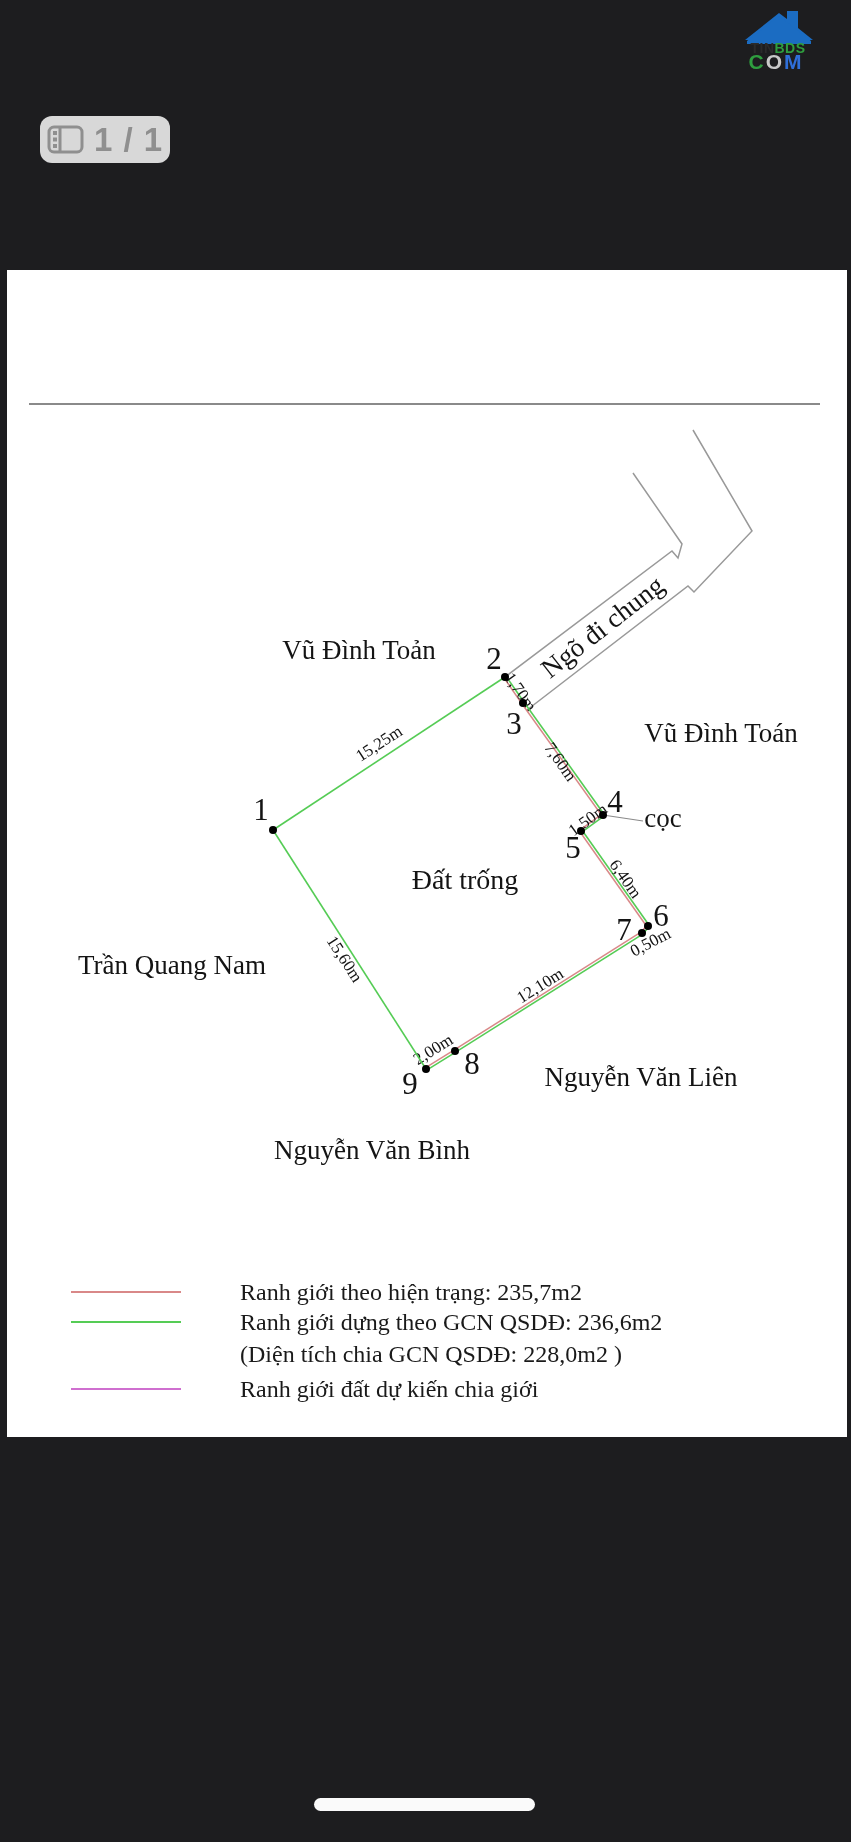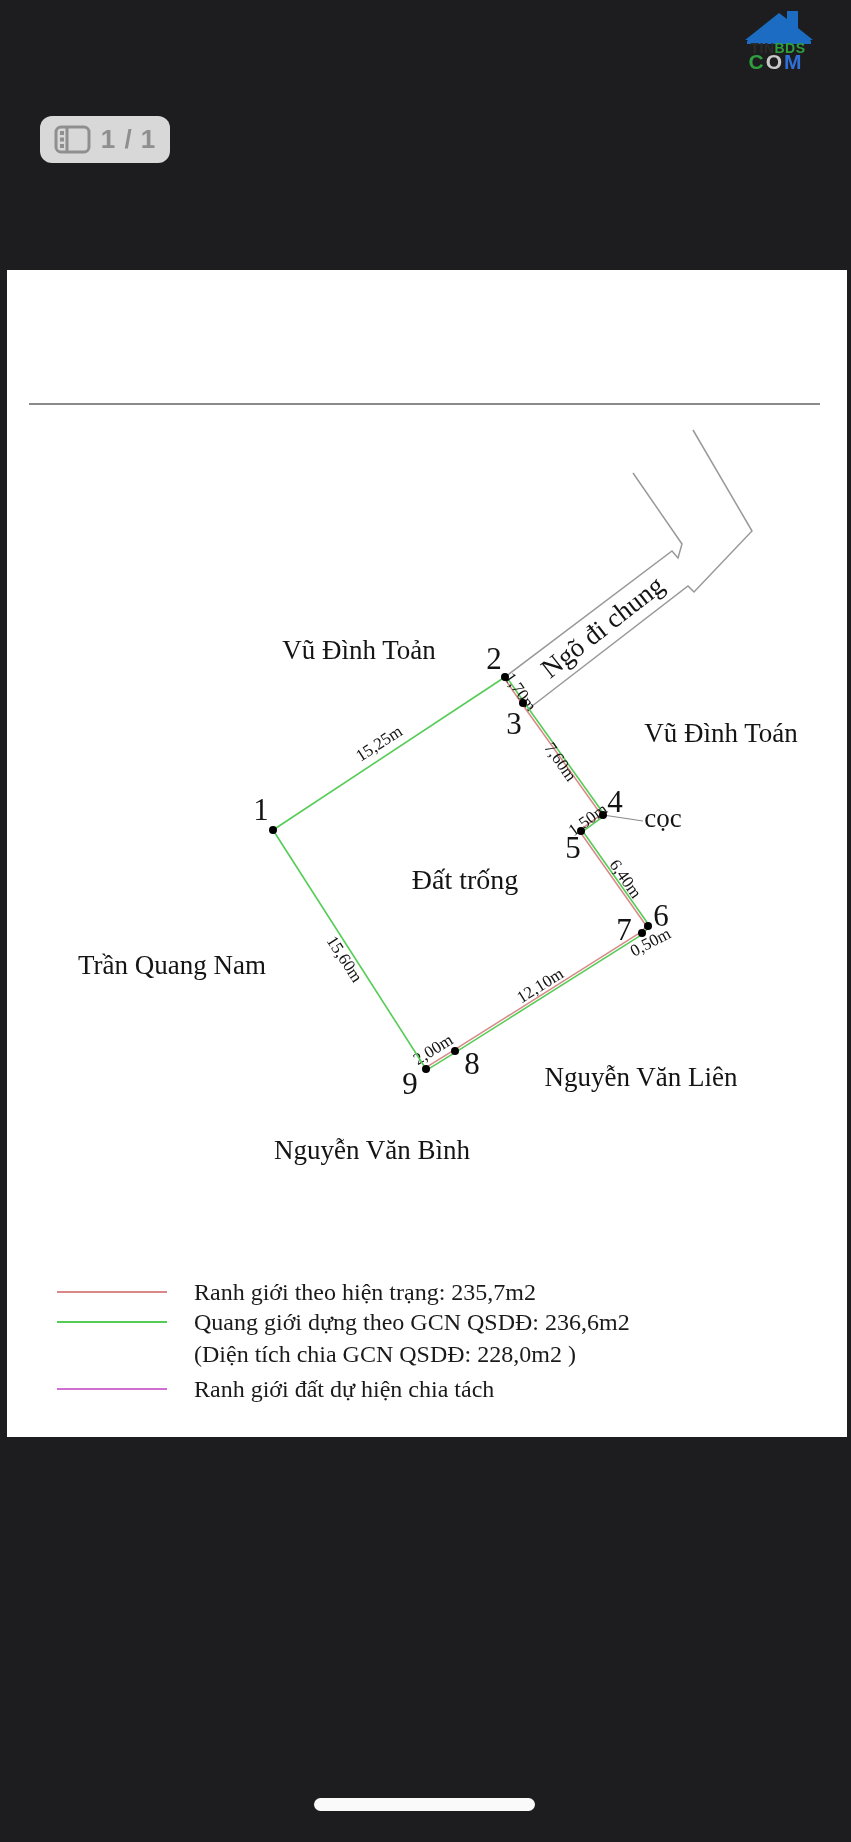--- a/index.html
+++ b/index.html
@@ -16,39 +16,39 @@
   .logo text{font-family:"Liberation Sans",sans-serif;font-weight:bold;}
 
   
   .pager{
     position:absolute;left:40px;top:116px;
     width:130px;height:47px;
     background:#d8d8d8;border-radius:12px;
     display:flex;align-items:center;justify-content:center;gap:10px;
     color:#8f8f8f;
   }
-  .pager .pager-label{font-size:26px;font-weight:bold;letter-spacing:1px;}
+  .pager .pager-label{font-size:33px;font-weight:bold;letter-spacing:1px;}
 
   
   .page{
     position:absolute;left:7px;top:270px;
     width:840px;height:1167px;
     background:#ffffff;
   }
   .page svg{position:absolute;left:0;top:0;}
   svg.diagram text{font-family:"Liberation Serif", serif;fill:#141414;}
   svg.diagram .name{font-size:27px;}
   svg.diagram .area{font-size:28px;}
   svg.diagram .pt{font-size:31px;}
   svg.diagram .meas{font-size:17px;}
 
   
   .legend-row{
-    position:absolute;left:50px;height:28px;
-    display:flex;align-items:center;white-space:nowrap;
+    position:absolute;left:64px;height:28px;
+    display:flex;align-items:center;white-space:nowrap;gap:32px;
   }
   .legend-swatch{width:110px;height:2px;margin-right:27px;flex:none;background:transparent;}
   .legend-text{font-family:"Liberation Serif", serif;font-size:24px;color:#1a1a1a;}
 
   
   .home-indicator{
     position:absolute;left:314px;top:1798px;
     width:221px;height:13px;border-radius:7px;
     background:#fafafa;
   }
@@ -134,25 +134,25 @@
       <text x="634" y="816" class="name" text-anchor="middle">Nguyễn Văn Liên</text>
       <text x="365" y="889" class="name" text-anchor="middle">Nguyễn Văn Bình</text>
     </svg>
 
   <div class="legend-row" style="top:1008px">
     <span class="legend-swatch" style="background: rgb(217, 136, 136);"></span>
     <span class="legend-text">Ranh giới theo hiện trạng: 235,7m2</span>
   </div>
   <div class="legend-row" style="top:1038px">
     <span class="legend-swatch" style="background: rgb(85, 204, 85);"></span>
-    <span class="legend-text">Quang giới dựng theo GCN QSDĐ: 236,6m2</span>
+    <span class="legend-text">Ranh giới dựng theo GCN QSDĐ: 236,6m2</span>
   </div>
   <div class="legend-row" style="top:1070px">
     <span class="legend-swatch"></span>
     <span class="legend-text">(Diện tích chia GCN QSDĐ: 228,0m2 )</span>
   </div>
   <div class="legend-row" style="top:1105px">
     <span class="legend-swatch" style="background: rgb(207, 111, 207);"></span>
-    <span class="legend-text">Ranh giới đất dự hiện chia tách</span>
+    <span class="legend-text">Ranh giới đất dự kiến chia giới</span>
   </div>
 </div>
 
 <div class="home-indicator"></div>
 
 </body></html>

